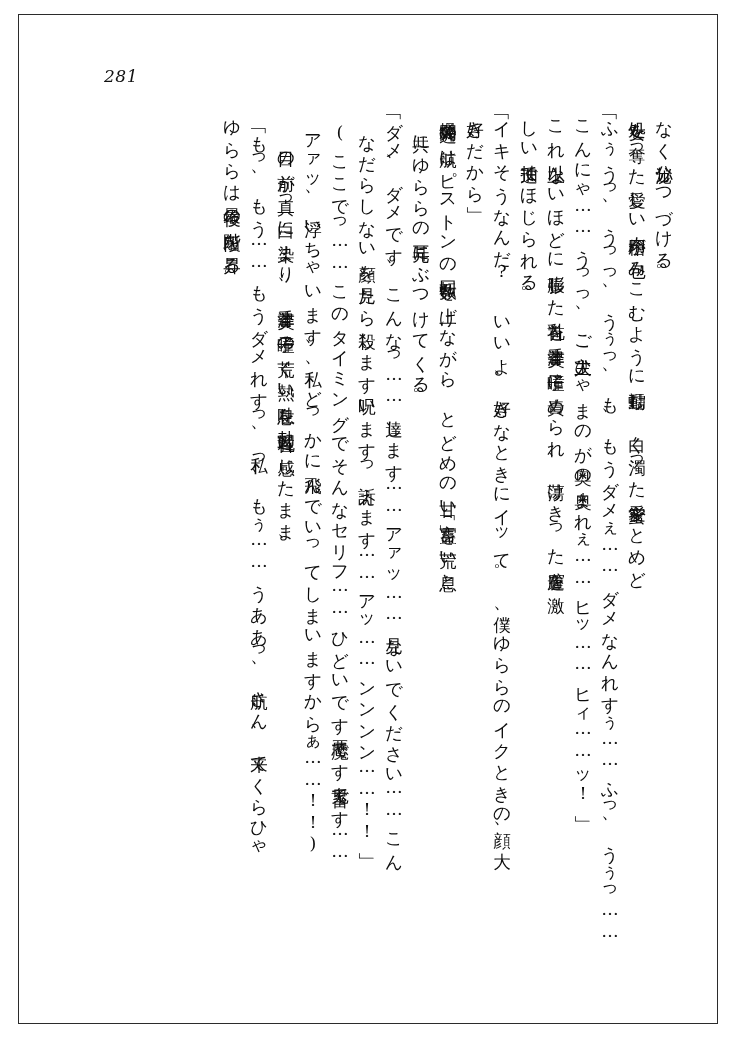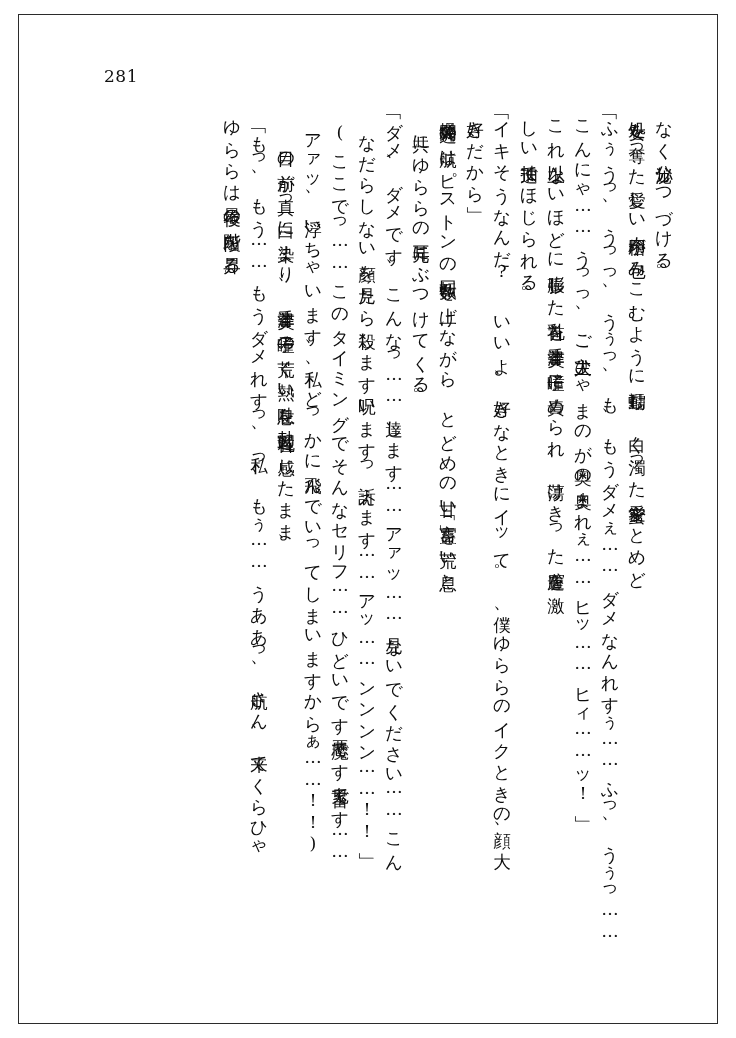--- a/index.html
+++ b/index.html
@@ -26,20 +26,21 @@
     border: 1px solid #2b2b2b;
     box-sizing: border-box;
   }
 
   
   #page-number {
     position: absolute;
     left: 104px;
     top: 66px;
     font-family: "DejaVu Serif", "Liberation Serif", serif;
+    font-style: italic;
     font-size: 17px;
     color: #111111;
     letter-spacing: 0.5px;
   }
 
   
   #text-block {
     position: absolute;
     right: 64px;
     top: 108px;

